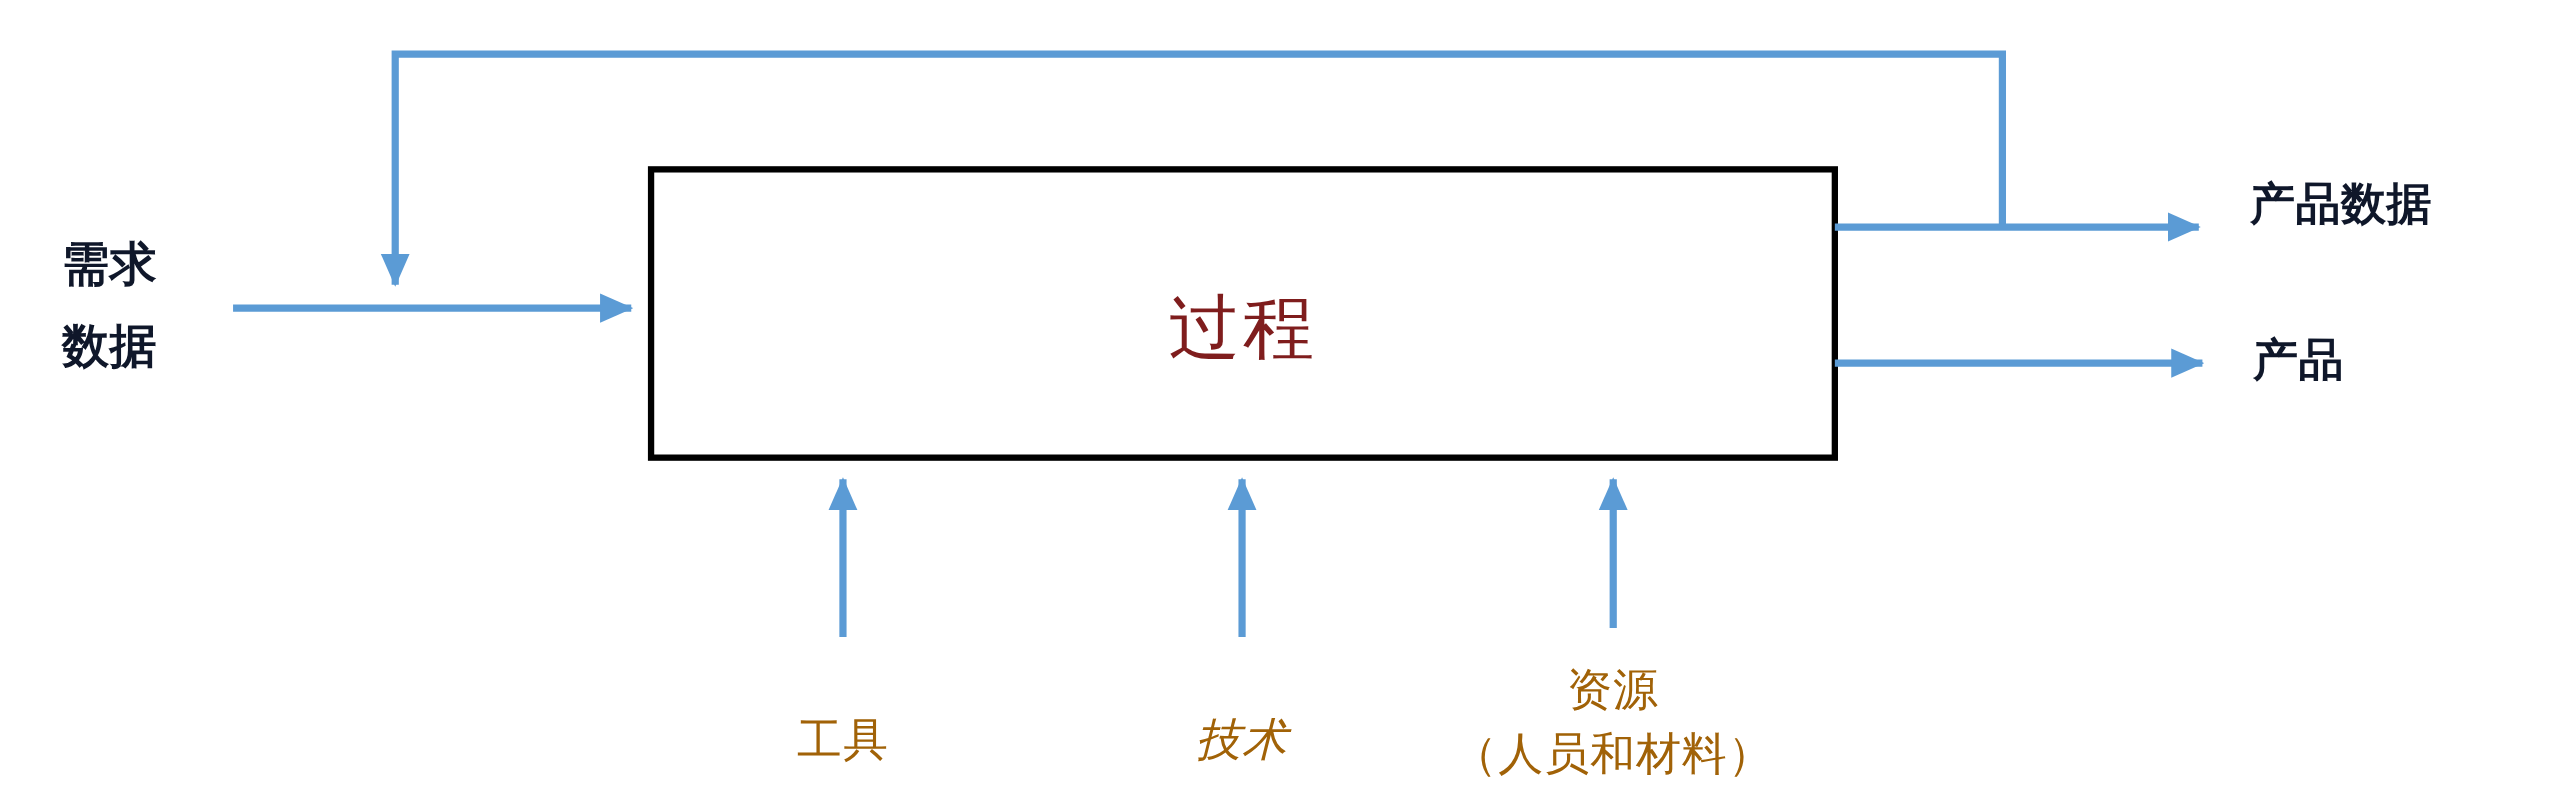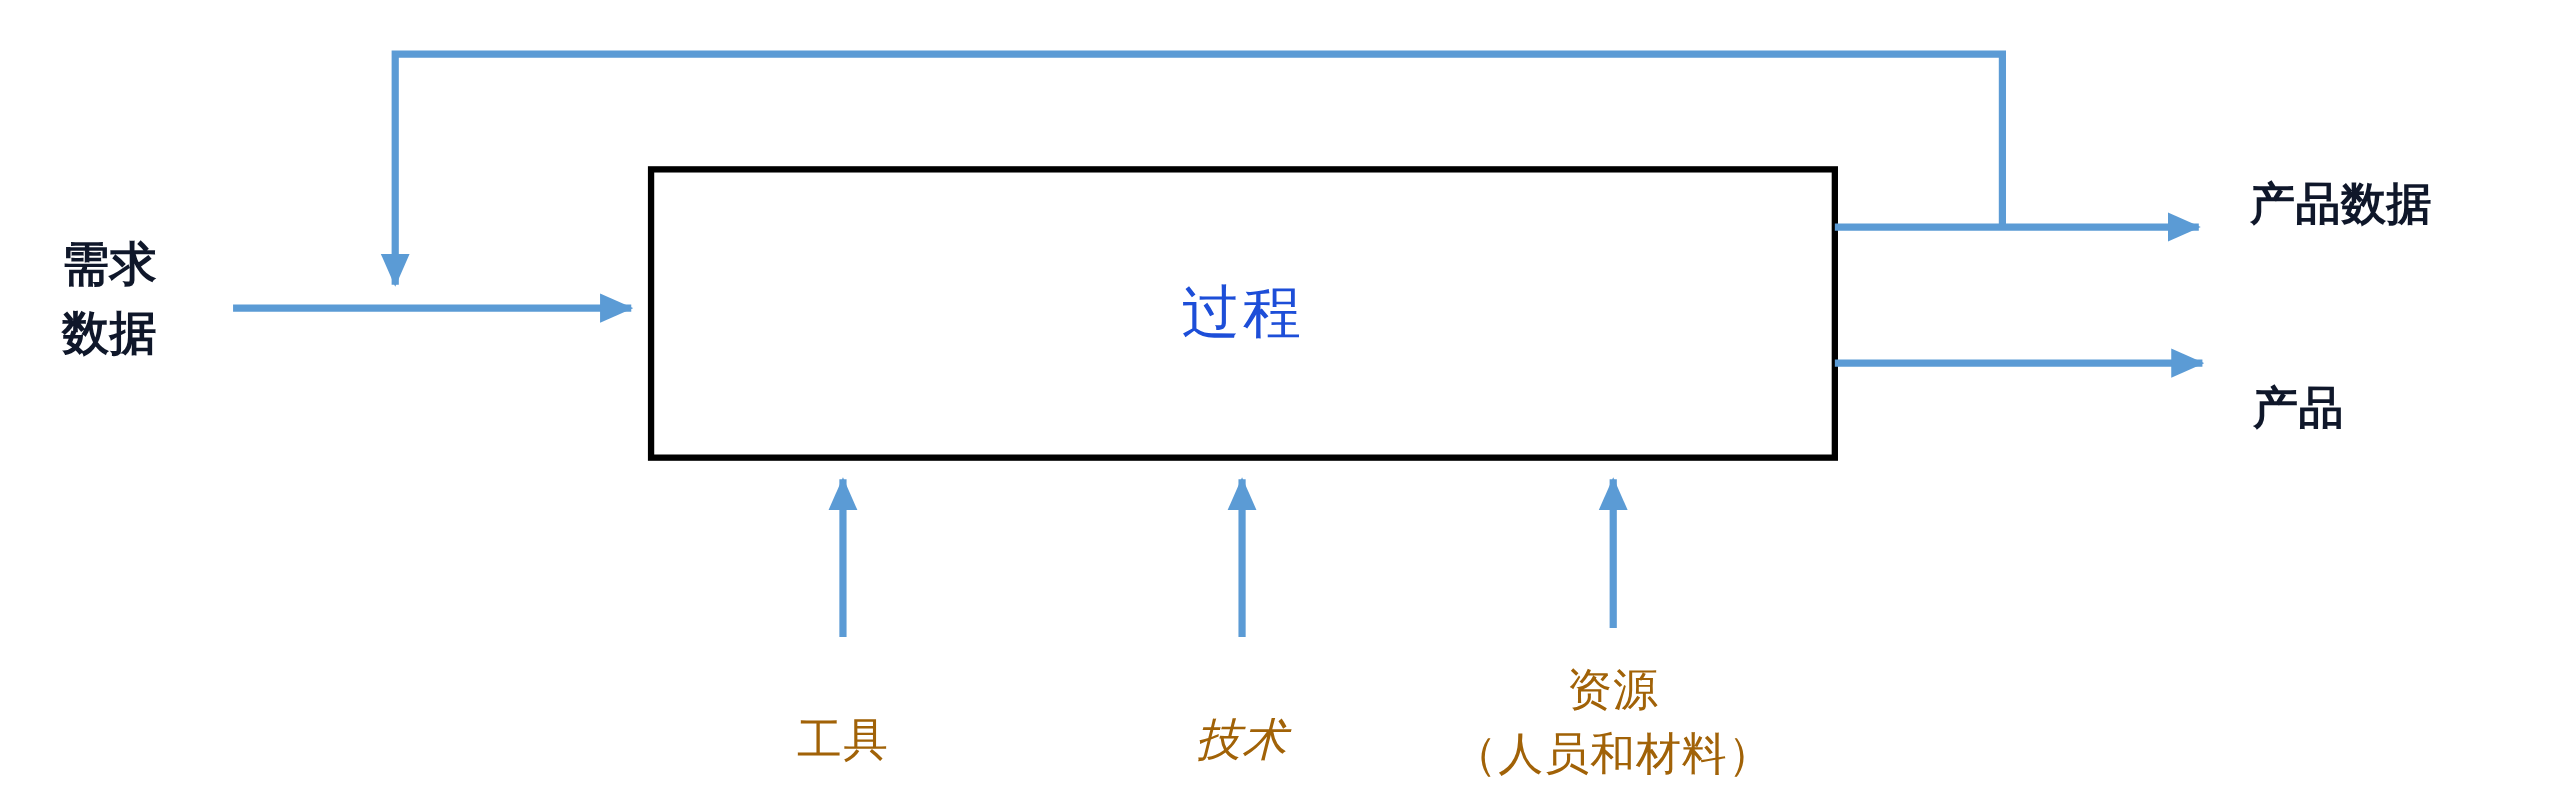--- a/index.html
+++ b/index.html
@@ -39,48 +39,47 @@
   #label-input-demand {
     left: 62px;
     top: 236px;
     font-size: 47px;
     text-align: left;
   }
   #label-input-demand .ln {
     display: block;
   }
   #label-input-demand .ln + .ln {
-    margin-top: 14px;
+    margin-top: 27px;
   }
   
   #process-title {
     position: absolute;
     left: 651px;
-    top: 169px;
+    top: 184px;
     width: 1184px;
     height: 288px;
     display: flex;
     align-items: center;
     justify-content: center;
-    font-size: 58px;
-    color: #1d4ed8;
+    font-size: 71px;
+    color: #7f1d1d;
     letter-spacing: 3.6px;
     font-family: "Liberation Sans", "DejaVu Sans", sans-serif;
   }
   
   #label-output-product-data {
     left: 2250px;
     top: 177px;
     font-size: 45px;
   }
   #label-output-product {
     left: 2253px;
     top: 333px;
     font-size: 45px;
-    margin-top: 48px;
   }
   
   .dg-bottom-label {
     position: absolute;
     font-size: 45px;
     color: #a16207;
     text-align: center;
     transform: translateX(-50%);
     white-space: nowrap;
     font-family: "Liberation Sans", "DejaVu Sans", sans-serif;

